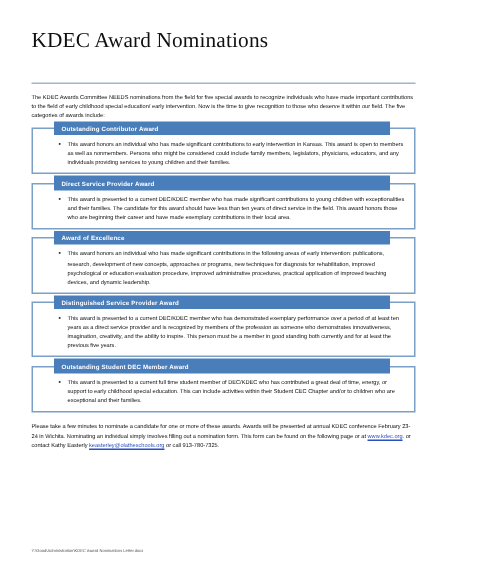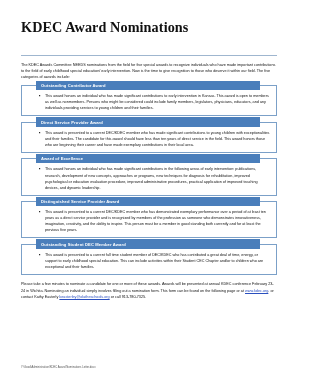--- a/index.html
+++ b/index.html
@@ -18,21 +18,21 @@
     position: relative;
     width: 298px;
     height: 386px;
     box-sizing: border-box;
     padding: 20px 21px 0 21px;
     background: #ffffff;
   }
   .doc-title {
     font-family: "Liberation Serif", serif;
     font-size: 14.2px;
-    font-weight: 700;
+    font-weight: 400;
     color: #101010;
     letter-spacing: 0.1px;
     line-height: 1.05;
     margin: 0 0 20px 0;
     white-space: nowrap;
   }
   .title-rule {
     border: 0;
     border-top: 0.8px solid #9fb6cf;
     margin: 0 0 6px 0;

